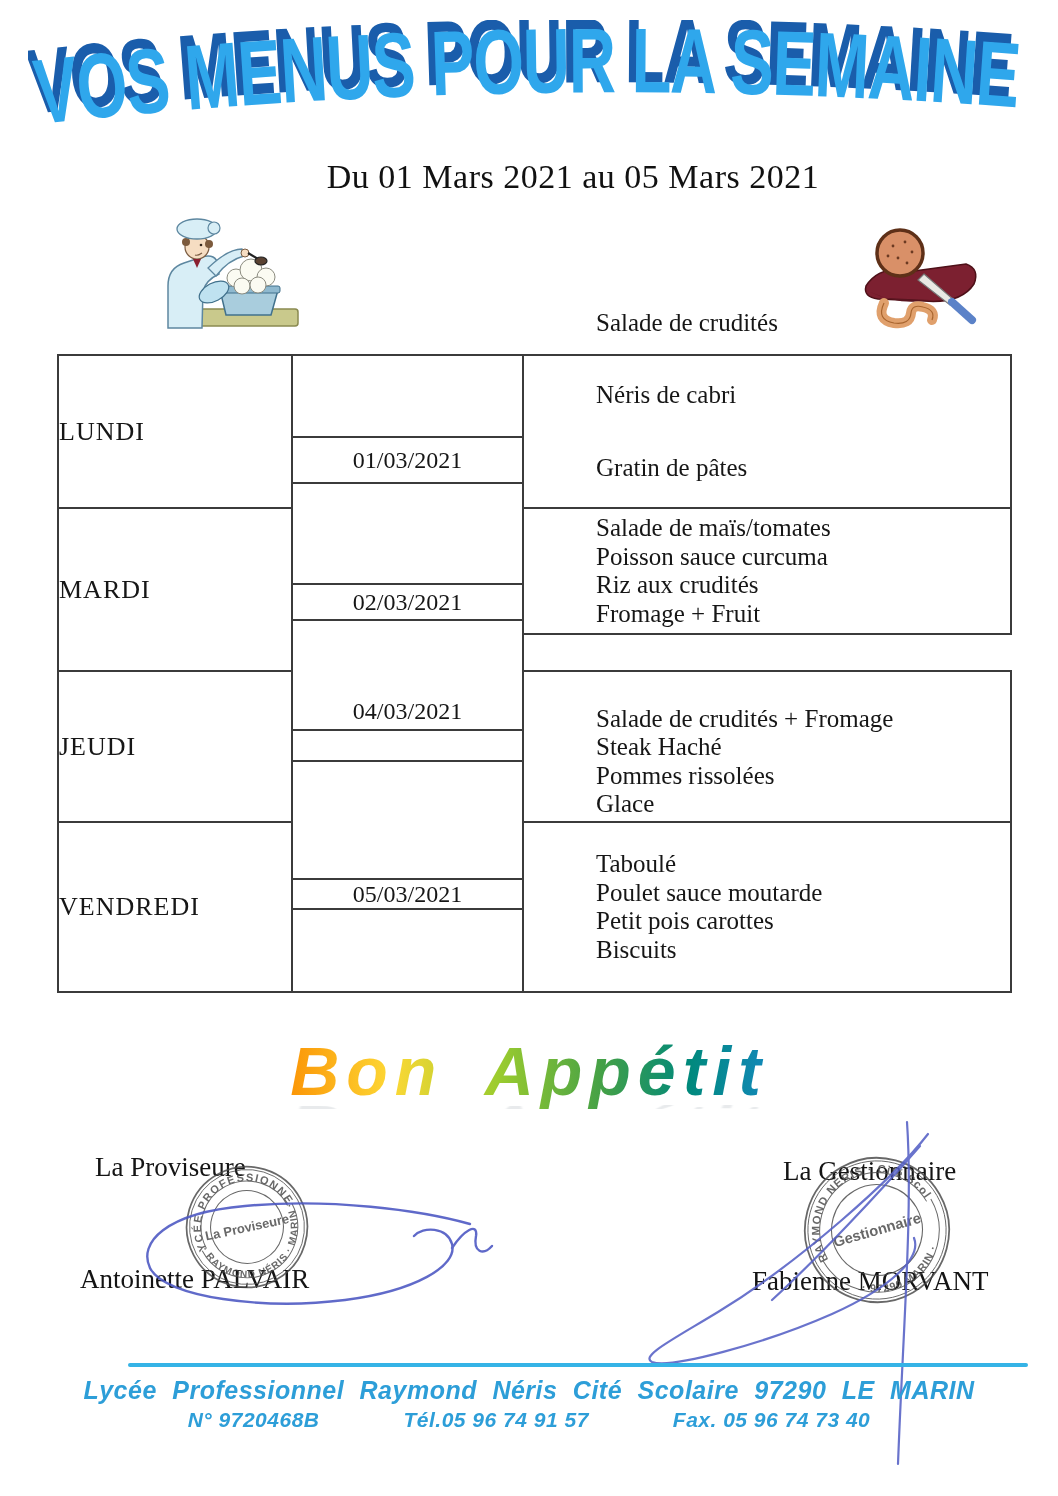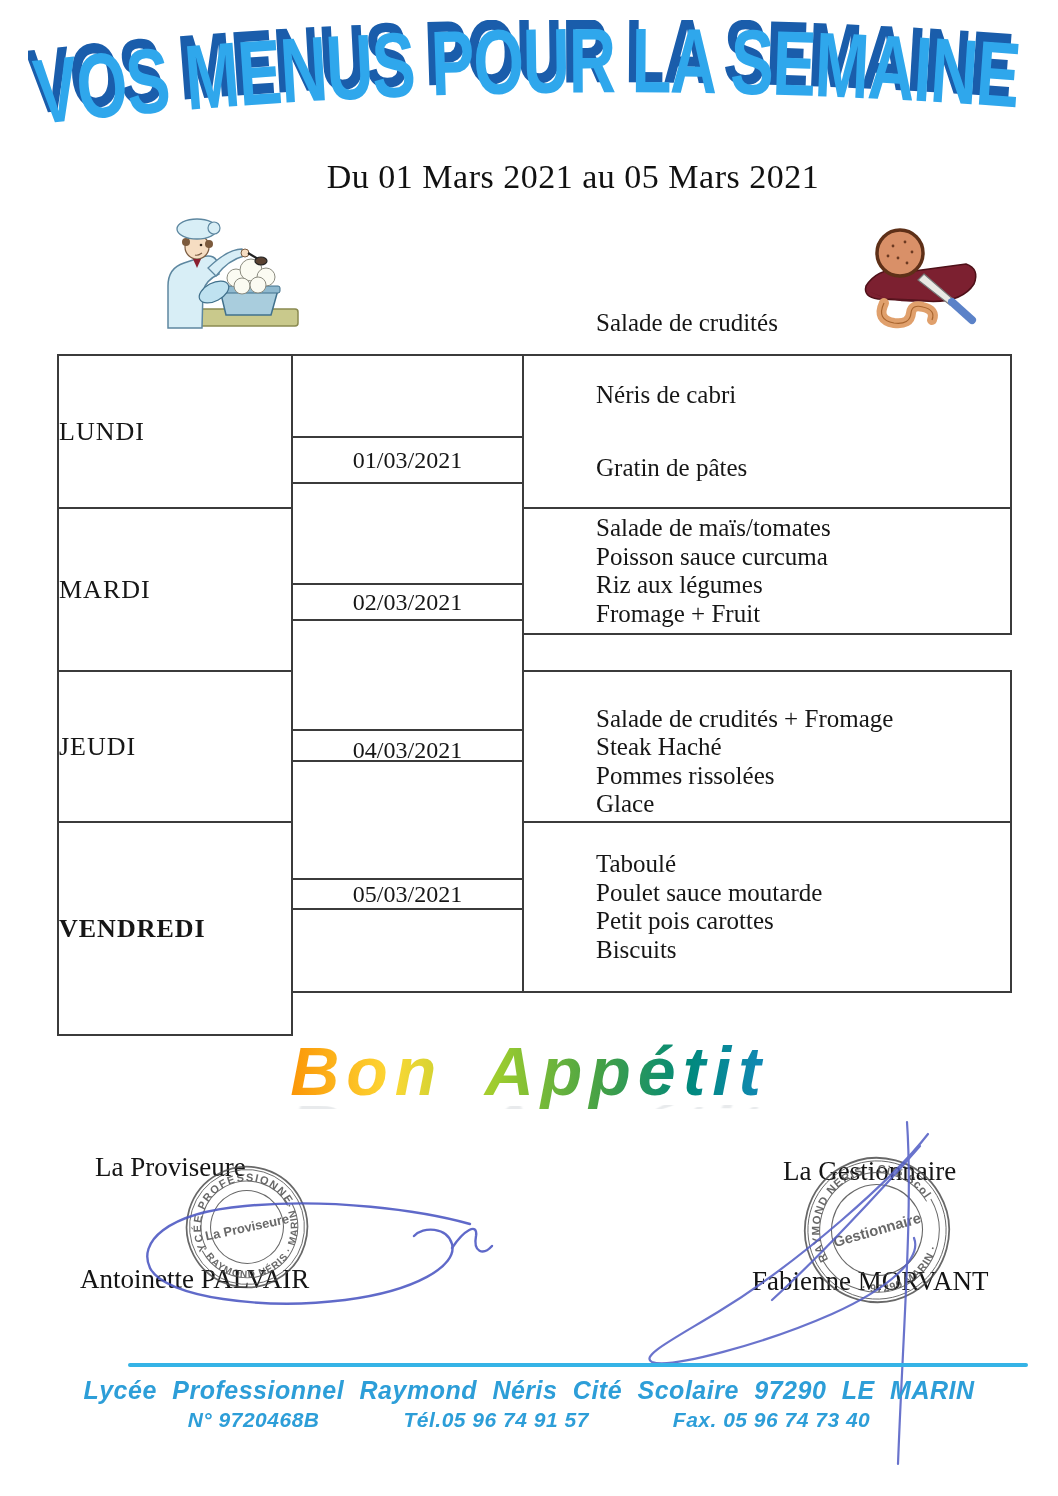--- a/index.html
+++ b/index.html
@@ -142,45 +142,45 @@
 
     <div class="cell day-cell" style="top:354px;height:155px;">
         <span>LUNDI</span>
       </div>
     <div class="cell day-cell" style="top:507px;height:165px;">
         <span>MARDI</span>
       </div>
     <div class="cell day-cell" style="top:670px;height:153px;">
         <span>JEUDI</span>
       </div>
-    <div class="cell day-cell" style="top:821px;height:215px;font-weight:bold;">
+    <div class="cell day-cell" style="top:821px;height:172px;">
         <span>VENDREDI</span>
       </div>
 
     <div class="cell mid-box" style="top:354px;height:84px;"></div>
     <div class="cell mid-box" style="top:482px;height:103px;"></div>
     <div class="cell mid-box" style="top:619px;height:112px;"></div>
     <div class="cell mid-box" style="top:760px;height:120px;"></div>
     <div class="cell mid-box" style="top:908px;height:85px;"></div>
 
     <div class="date-label" style="top:438px;height:44px;">01/03/2021</div>
     <div class="date-label" style="top:585px;height:34px;">02/03/2021</div>
-    <div class="date-label" style="top:731px;height:38px;">04/03/2021</div>
+    <div class="date-label" style="top:692px;height:38px;">04/03/2021</div>
     <div class="date-label" style="top:880px;height:28px;">05/03/2021</div>
 
     <div class="cell menu-cell" style="top:354px;height:155px;gap:44px;">
       <div>Salade de crudités</div>
       <div>Néris de cabri</div>
       <div>Gratin de pâtes</div>
       <div>Compote</div>
     </div>
     <div class="cell menu-cell" style="top:507px;height:128px;">
       <div>Salade de maïs/tomates</div>
       <div>Poisson sauce curcuma</div>
-      <div>Riz aux légumes</div>
+      <div>Riz aux crudités</div>
       <div>Fromage + Fruit</div>
     </div>
     <div class="cell menu-cell" style="top:670px;height:183px;">
       <div>Salade de crudités + Fromage</div>
       <div>Steak Haché</div>
       <div>Pommes rissolées</div>
       <div>Glace</div>
     </div>
     <div class="cell menu-cell" style="top:821px;height:172px;">
       <div>Taboulé</div>

